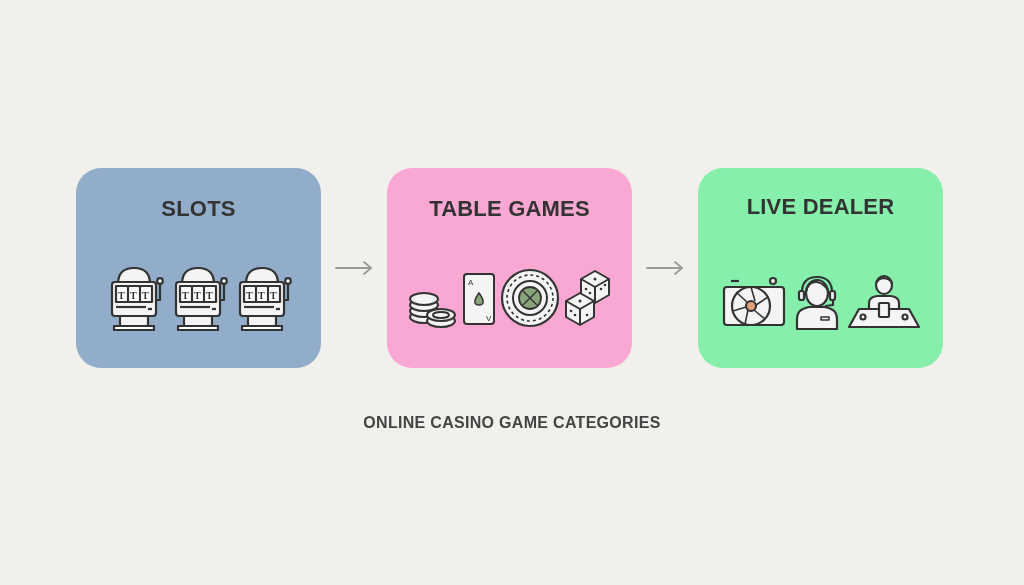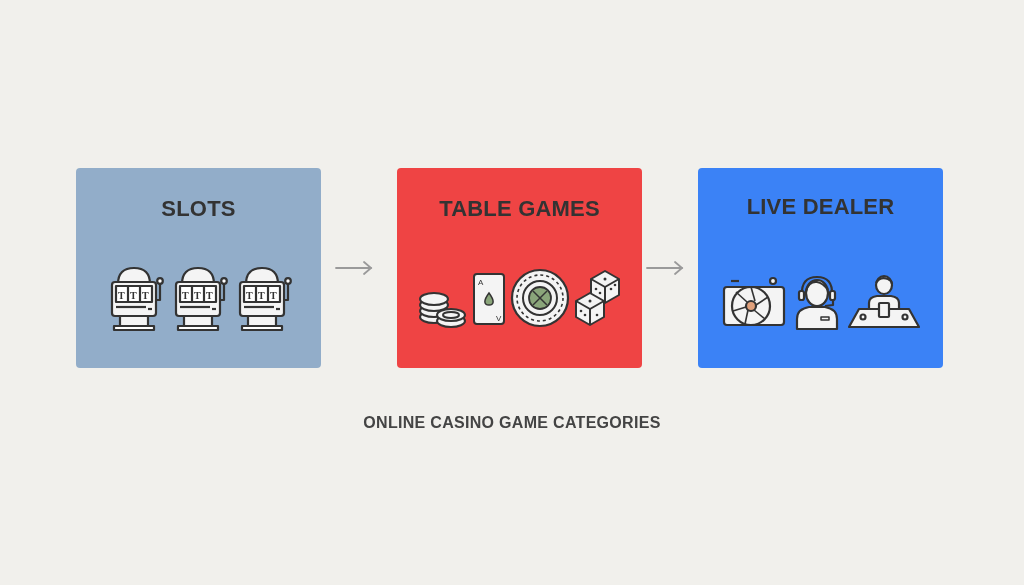--- a/index.html
+++ b/index.html
@@ -1,17 +1,17 @@
 <!DOCTYPE html>
 <html><head>
 <meta charset="utf-8">
 <style>
   html, body { margin:0; padding:0; }
   body { width:1024px; height:585px; background:#f1f0ec; position:relative; overflow:hidden; font-family:"Liberation Sans", sans-serif; }
-  .card { position:absolute; top:168px; width:245px; height:200px; border-radius:4px; box-sizing:border-box; }
+  .card { position:absolute; top:168px; width:245px; height:200px; border-radius:25px; box-sizing:border-box; }
   .card-title { position:absolute; left:0; right:0; text-align:center; font-weight:bold; font-size:22px; color:#333; line-height:27px; letter-spacing:0.2px; }
   .icons { position:absolute; left:0; right:0; display:flex; justify-content:center; align-items:flex-end; gap:4px; }
   .arrow { position:absolute; top:258px; width:40px; height:20px; }
   .caption { position:absolute; top:414px; left:0; width:1024px; text-align:center; font-size:16px; font-weight:bold; color:#444; letter-spacing:0.3px; }
   svg { display:block; }
 </style>
 </head>
 <body>
 
 <div class="card" style="left:76px; background:#92adc9;">
@@ -81,21 +81,21 @@
   </div>
 </div>
 
 <svg class="arrow" style="left:334px;" viewBox="0 0 40 20">
   <g fill="none" stroke="#9a9a9a" stroke-width="1.8" stroke-linecap="round">
       <line x1="2" y1="10" x2="37" y2="10"></line>
       <path d="M30 4 L37 10 L30 16"></path>
     </g>
 </svg>
 
-<div class="card" style="left:397px; background:#ef4444;">
+<div class="card" style="left:387px; background:#f9a8d4;">
   <div class="card-title" style="top:27px;">TABLE GAMES</div>
   <div class="icons" style="top:99px; gap:2px;">
     <svg width="52" height="58" viewBox="0 0 52 58">
       <g stroke="#333" stroke-width="2" fill="#f4f4f4">
         <ellipse cx="17" cy="46" rx="14" ry="6"></ellipse>
           <ellipse cx="17" cy="40" rx="14" ry="6"></ellipse>
           <ellipse cx="17" cy="34" rx="14" ry="6"></ellipse>
           <ellipse cx="17" cy="28" rx="14" ry="6"></ellipse>
         <ellipse cx="34" cy="50" rx="14" ry="6"></ellipse>
           <ellipse cx="34" cy="44" rx="14" ry="6"></ellipse>
@@ -140,21 +140,21 @@
   </div>
 </div>
 
 <svg class="arrow" style="left:645px;" viewBox="0 0 40 20">
   <g fill="none" stroke="#9a9a9a" stroke-width="1.8" stroke-linecap="round">
       <line x1="2" y1="10" x2="37" y2="10"></line>
       <path d="M30 4 L37 10 L30 16"></path>
     </g>
 </svg>
 
-<div class="card" style="left:698px; background:#3b82f6;padding-left:40px;">
+<div class="card" style="left:698px; background:#86efac;padding-left:40px;">
   <div class="card-title" style="top:25px;">
     <div>LIVE DEALER</div>
   </div>
   <div class="icons" style="top:105px; gap:6px;">
     <svg width="66" height="56" viewBox="0 0 66 56">
       <g stroke="#333" stroke-width="2.2" fill="#f4f4f4">
         <rect x="3" y="12" width="60" height="38" rx="3"></rect>
         <circle cx="52" cy="6" r="3"></circle>
           <line x1="10" y1="6" x2="18" y2="6"></line>
         <circle cx="30" cy="31" r="19"></circle>

